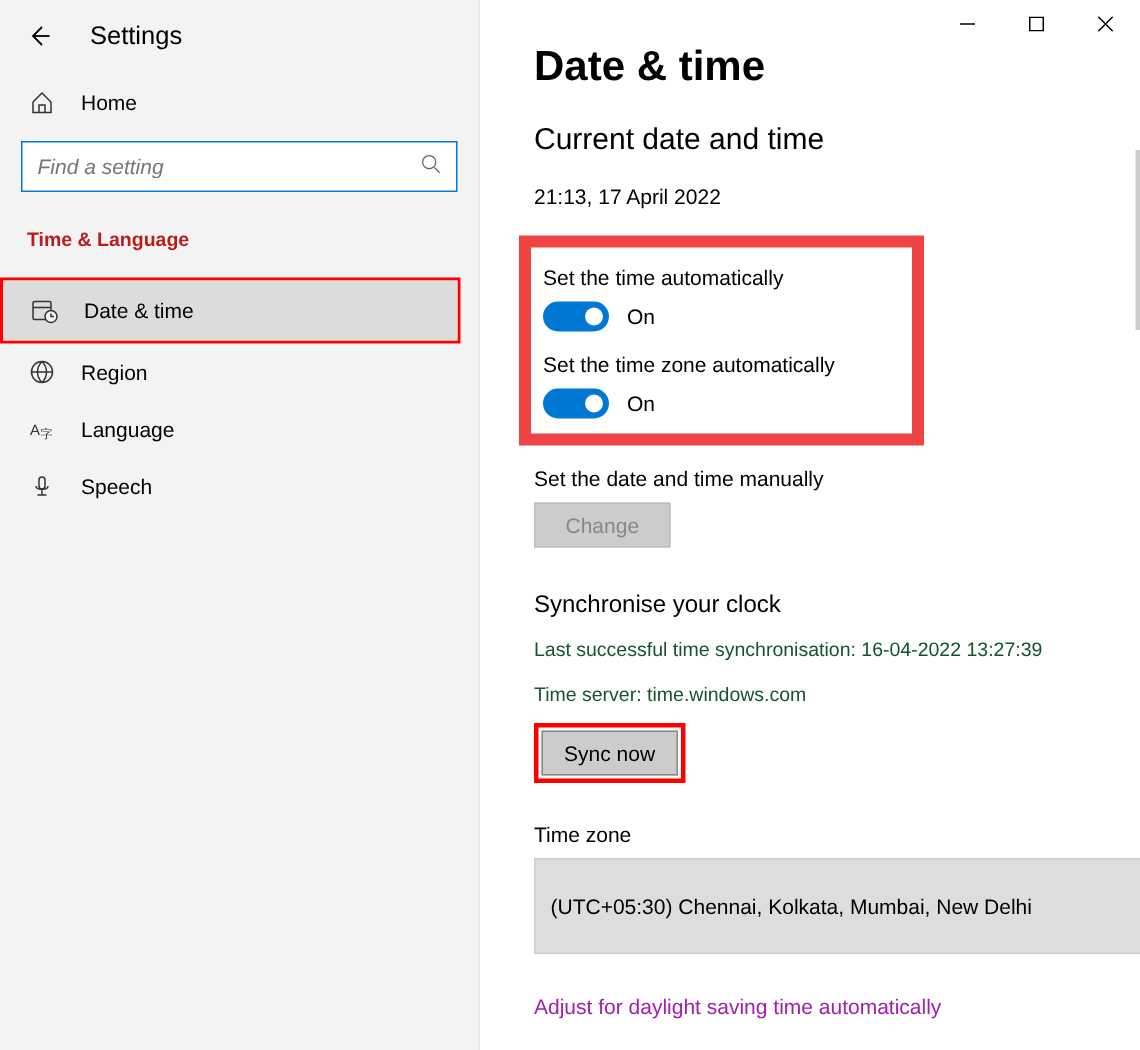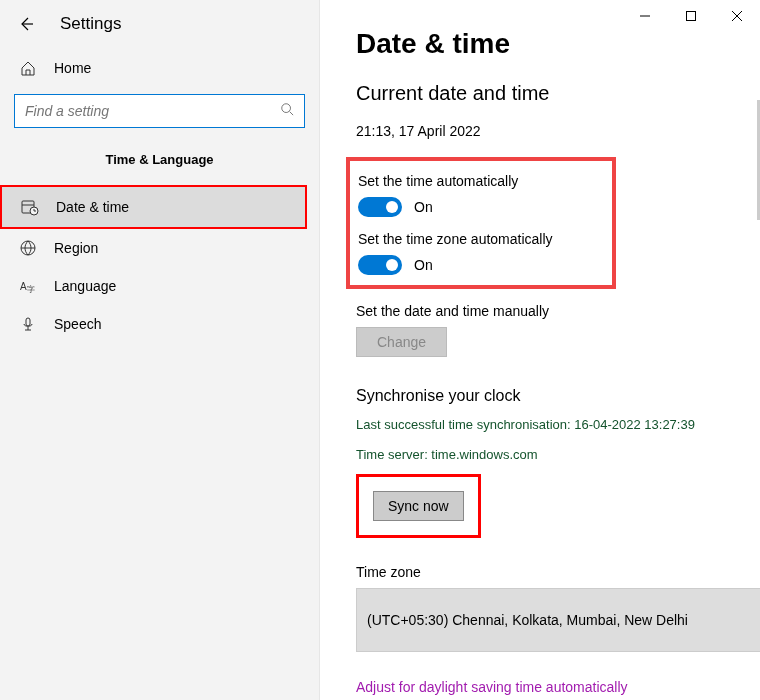--- a/index.html
+++ b/index.html
@@ -9,45 +9,45 @@
     .header-row { display: flex; align-items: center; padding: 14px 16px 10px 16px; }
     .back-btn { width: 20px; height: 20px; display: flex; align-items: center; justify-content: center; cursor: pointer; }
     .header-title { font-size: 17px; margin-left: 24px; color: #000; }
     .home-row { display: flex; align-items: center; padding: 10px 18px; margin-top: 6px; cursor: pointer; }
     .home-row .icon { width: 20px; display: flex; justify-content: center; }
     .home-row .label { margin-left: 16px; font-size: 14px; color: #000; }
     .search-box { margin: 8px 14px 18px 14px; border: 1px solid #0078d4; height: 34px; display: flex; align-items: center; padding: 0 10px; background: #fff; }
     .search-box input { border: none; outline: none; flex: 1; font-size: 14px; background: transparent; }
     .search-box input::placeholder { color: #767676; font-style: italic; }
     .search-icon { color: #555; }
-    .category-header { font-size: 13px; font-weight: 600; padding: 6px 18px 18px 18px; color: #000000; text-align: center; }
+    .category-header { font-size: 13px; font-weight: 600; padding: 6px 18px 18px 18px; color: #b91c1c; }
     .nav-item { display: flex; align-items: center; padding: 11px 18px; cursor: pointer; }
     .nav-item .icon { width: 20px; display: flex; justify-content: center; color: #333; }
     .nav-item .label { margin-left: 16px; font-size: 14px; color: #000; }
     .nav-item.selected { background: #dcdcdc; }
     .red-box-nav { border: 2px solid red; margin: 0 12px 0 0; }
     .main { flex: 1; padding: 28px 36px 0 36px; overflow-y: auto; position: relative; }
     .page-title { font-size: 28px; font-weight: 600; color: #000; margin-bottom: 22px; }
     .section-title { font-size: 20px; color: #000; margin-bottom: 18px; }
     .date-display { font-size: 14px; color: #000; margin-bottom: 18px; }
-    .red-box-toggles { border: 4px solid #ef4444; padding: 12px 8px 10px 8px; margin-left: -10px; margin-bottom: 14px; width: 270px; }
+    .red-box-toggles { border: 8px solid #ef4444; padding: 12px 8px 10px 8px; margin-left: -10px; margin-bottom: 14px; width: 270px; }
     .setting-label { font-size: 14px; color: #000; margin-bottom: 8px; }
     .toggle-row { display: flex; align-items: center; margin-bottom: 14px; }
     .toggle-row:last-child { margin-bottom: 0; }
     .toggle { width: 44px; height: 20px; border-radius: 10px; position: relative; cursor: pointer; }
     .toggle.on { background: #0078d4; }
     .toggle.off { background: #fff; border: 1px solid #666; }
     .toggle .knob { width: 12px; height: 12px; border-radius: 50%; position: absolute; top: 4px; }
     .toggle.on .knob { background: #fff; right: 4px; }
     .toggle.off .knob { background: #666; left: 4px; top: 3px; }
     .toggle-state { margin-left: 12px; font-size: 14px; color: #000; }
     .disabled-btn { background: #ccc; color: #888; border: 1px solid #bbb; padding: 6px 20px; font-size: 14px; cursor: not-allowed; margin-bottom: 30px; }
     .sync-info { font-size: 13px; color: #14532d; line-height: 1.5; margin-bottom: 10px; }
     .sync-btn { background: #ccc; border: 1px solid #888; padding: 6px 14px; font-size: 14px; cursor: pointer; }
-    .red-box-sync { border: 3px solid red; display: inline-block; padding: 14px; margin-bottom: 26px; }
+    .red-box-sync { border: 3px solid red; display: inline-block; padding: 2px; margin-bottom: 26px; }
     .tz-label { font-size: 14px; color: #000; margin-bottom: 8px; }
     .tz-select { width: 444px; background: #ddd; border: 1px solid #ccc; padding: 23px 10px; font-size: 14px; color: #000000; cursor: not-allowed; margin-bottom: 24px; }
     .dst-label { font-size: 14px; color: #a21caf; margin-bottom: 8px; margin-top: 27px; }
     .toggle.disabled { background: #fff; border: 1px solid #999; cursor: not-allowed; }
     .toggle.disabled .knob { background: #999; left: 4px; top: 3px; }
     .window-controls { position: absolute; top: 0; right: 0; display: flex; }
     .win-ctrl { width: 46px; height: 32px; display: flex; align-items: center; justify-content: center; cursor: pointer; }
     .scrollbar-stub { position: absolute; right: 0; top: 100px; width: 3px; height: 120px; background: #ccc; }
   </style>
 </head>

